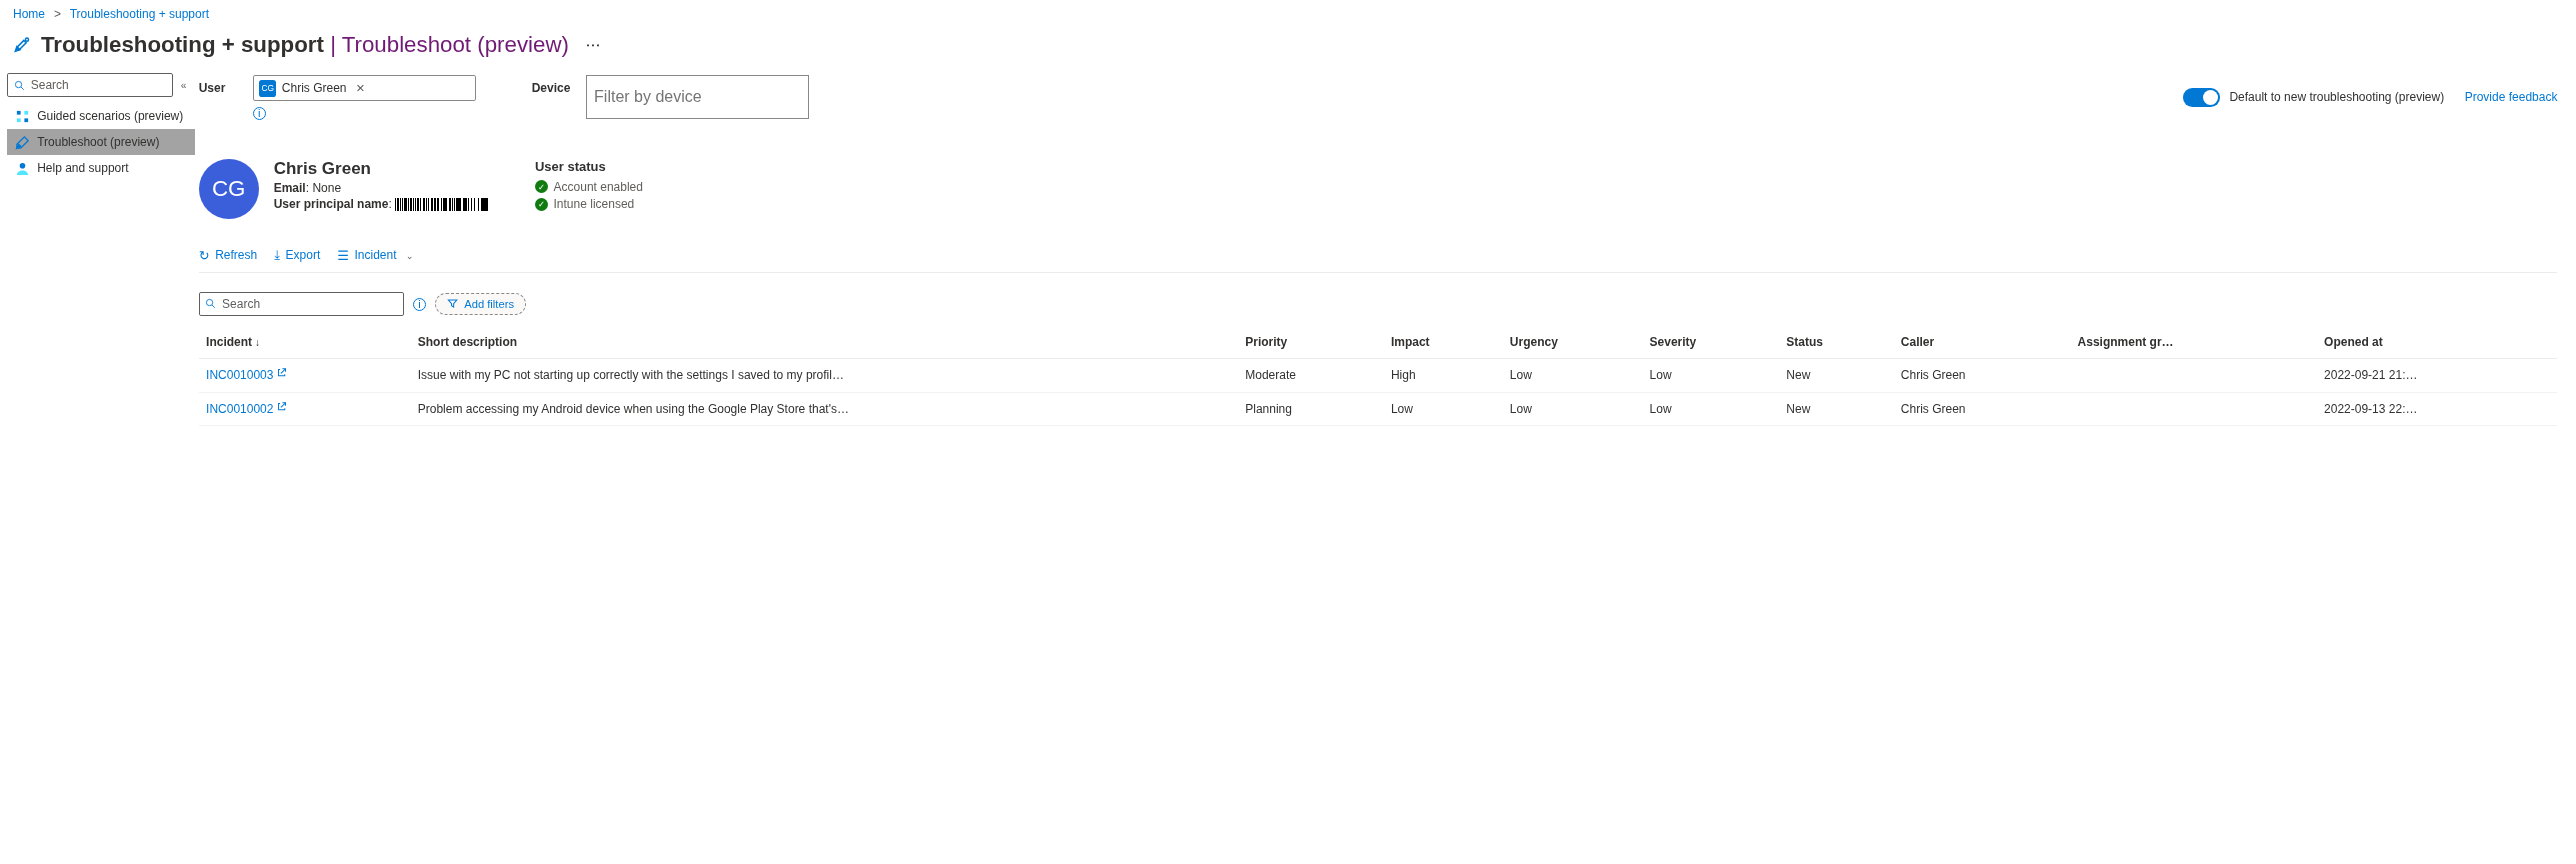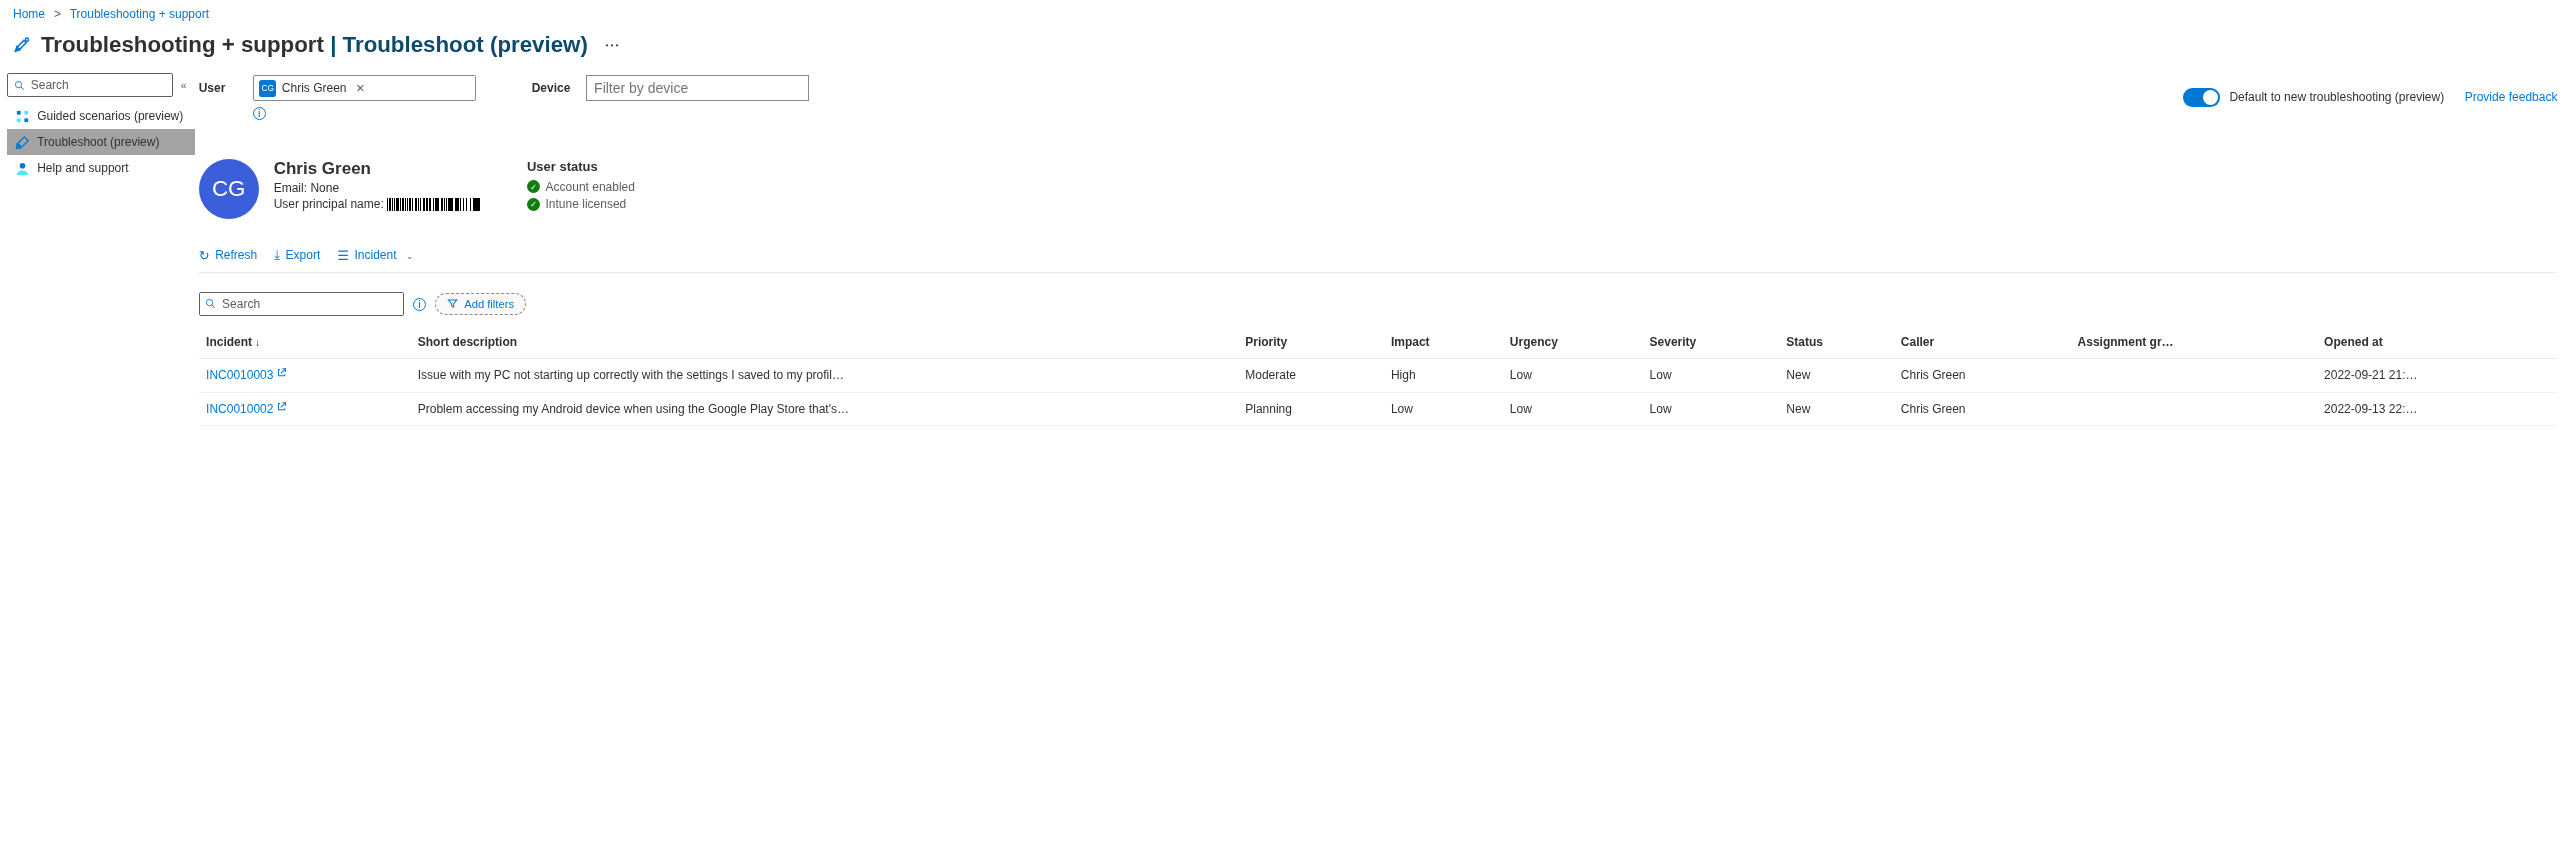--- a/index.html
+++ b/index.html
@@ -7,21 +7,21 @@
     
     
     .breadcrumb { padding: 7.4px 13px; font-size: 12px; }
     .breadcrumb a { color: #0078d4; text-decoration: none; }
     .breadcrumb .sep { color: #605e5c; margin: 0 5.6px; }
     
     
     .header-row { display: flex; align-items: center; padding: 3.7px 13px 9.3px; gap: 9.3px; }
     .header-icon svg { width: 18.6px; height: 18.6px; }
     .header-title { font-size: 22.3px; font-weight: 600; }
-    .header-title .thin { font-weight: 700; color: #0c4a6e; }
+    .header-title .thin { font-weight: 400; color: #701a75; }
     .ellipsis-btn { background: none; border: none; font-size: 15px; padding: 3.7px 7.4px; cursor: pointer; }
     
     
     .layout { display: flex; }
     .sidebar { width: 195px; flex-shrink: 0; padding: 5.6px 0 0 7.4px; }
     .search-wrap { display: flex; align-items: center; gap: 7.4px; margin-bottom: 5.6px; }
     .search-box { display: flex; align-items: center; border: 0.9px solid #605e5c; border-radius: 1.9px; width: 166px; height: 24px; padding: 0 5.6px; font-size: 12px; color: #605e5c; gap: 5.6px; }
     .collapse-btn { background: none; border: none; font-size: 10.2px; color: #605e5c; cursor: pointer; }
     
     .sidebar-item { display: flex; align-items: center; gap: 7.4px; padding: 5.6px 7.4px; cursor: pointer; font-size: 12px; }
@@ -34,35 +34,35 @@
     .filter-bar { display: flex; align-items: center; justify-content: space-between; padding: 3.7px 0 7.4px; }
     .filter-left { display: flex; align-items: flex-start; gap: 56px; }
     .filter-group { display: flex; align-items: flex-start; gap: 13px; }
     .filter-group > label { font-weight: 600; font-size: 12px; padding-top: 5.6px; min-width: 41px; }
     .filter-value-wrap { display: flex; flex-direction: column; gap: 5.6px; align-items: flex-start; }
     .user-pill-box { border: 0.9px solid #8a8886; width: 223px; height: 26px; border-radius: 1.9px; display: flex; align-items: center; padding: 1.9px 3.7px; }
     .user-pill { display: flex; align-items: center; gap: 5.6px; font-size: 12px; padding: 0.9px 1.9px; border-radius: 1.9px; }
     .user-pill-avatar { width: 17px; height: 17px; border-radius: 2.8px; background: #0078d4; color: #fff; font-size: 8.4px; display: inline-flex; align-items: center; justify-content: center; }
     .user-pill-close { color: #605e5c; cursor: pointer; margin-left: 3.7px; font-size: 11.2px; }
     .info-icon { color: #0078d4; font-size: 11.2px; border: 0.9px solid #0078d4; border-radius: 50%; width: 13px; height: 13px; display: inline-flex; align-items: center; justify-content: center; }
-    .device-input { border: 0.9px solid #8a8886; width: 223px; height: 26px; padding: 0 7.4px; font-size: 14px; color: #605e5c; }
+    .device-input { border: 0.9px solid #8a8886; width: 223px; height: 44px; padding: 0 7.4px; font-size: 16px; color: #605e5c; }
     
     .filter-right { display: flex; align-items: center; gap: 20.5px; }
     .toggle { width: 37px; height: 18.6px; background: #0078d4; border-radius: 9.3px; position: relative; cursor: pointer; }
     .toggle::after { content: ''; position: absolute; right: 1.9px; top: 1.9px; width: 15px; height: 15px; background: #fff; border-radius: 50%; }
     .toggle-label { font-size: 12px; }
     .feedback-link { color: #0078d4; text-decoration: none; font-size: 12px; text-align: right; }
     
     
     .user-card { display: flex; gap: 47px; padding: 32px 0 15px 0; }
     .user-block { display: flex; gap: 15px; }
     .avatar-large { width: 60px; height: 60px; border-radius: 50%; background: #3b5edb; color: #fff; font-size: 22.3px; display: flex; align-items: center; justify-content: center; }
     .user-details h2 { font-size: 17px; font-weight: 600; margin-bottom: 1.9px; }
     .user-details .line { font-size: 12px; margin-bottom: 1.9px; }
-    .user-details .line strong { font-weight: 400; }
+    .user-details .line strong { font-weight: 700; }
     .barcode-strip { display: inline-flex; align-items: center; gap: 0; height: 13px; vertical-align: middle; }
     .barcode-strip span { display: inline-block; height: 13px; background: #000; }
     
     .status-block h3 { font-size: 13px; font-weight: 600; margin-bottom: 5.6px; }
     .status-line { display: flex; align-items: center; gap: 5.6px; font-size: 12px; margin-bottom: 3.7px; color: #605e5c; }
     .check-icon { width: 13px; height: 13px; background: #107c10; border-radius: 50%; color: #fff; display: inline-flex; align-items: center; justify-content: center; font-size: 8.4px; }
     
     
     .tabs { display: flex; border-bottom: 0.9px solid #edebe9; gap: 18.6px; margin-top: 3.7px; }
     .tab { padding: 7.4px 1.9px; font-size: 12px; cursor: pointer; border-bottom: 1.9px solid transparent; color: #323130; }

